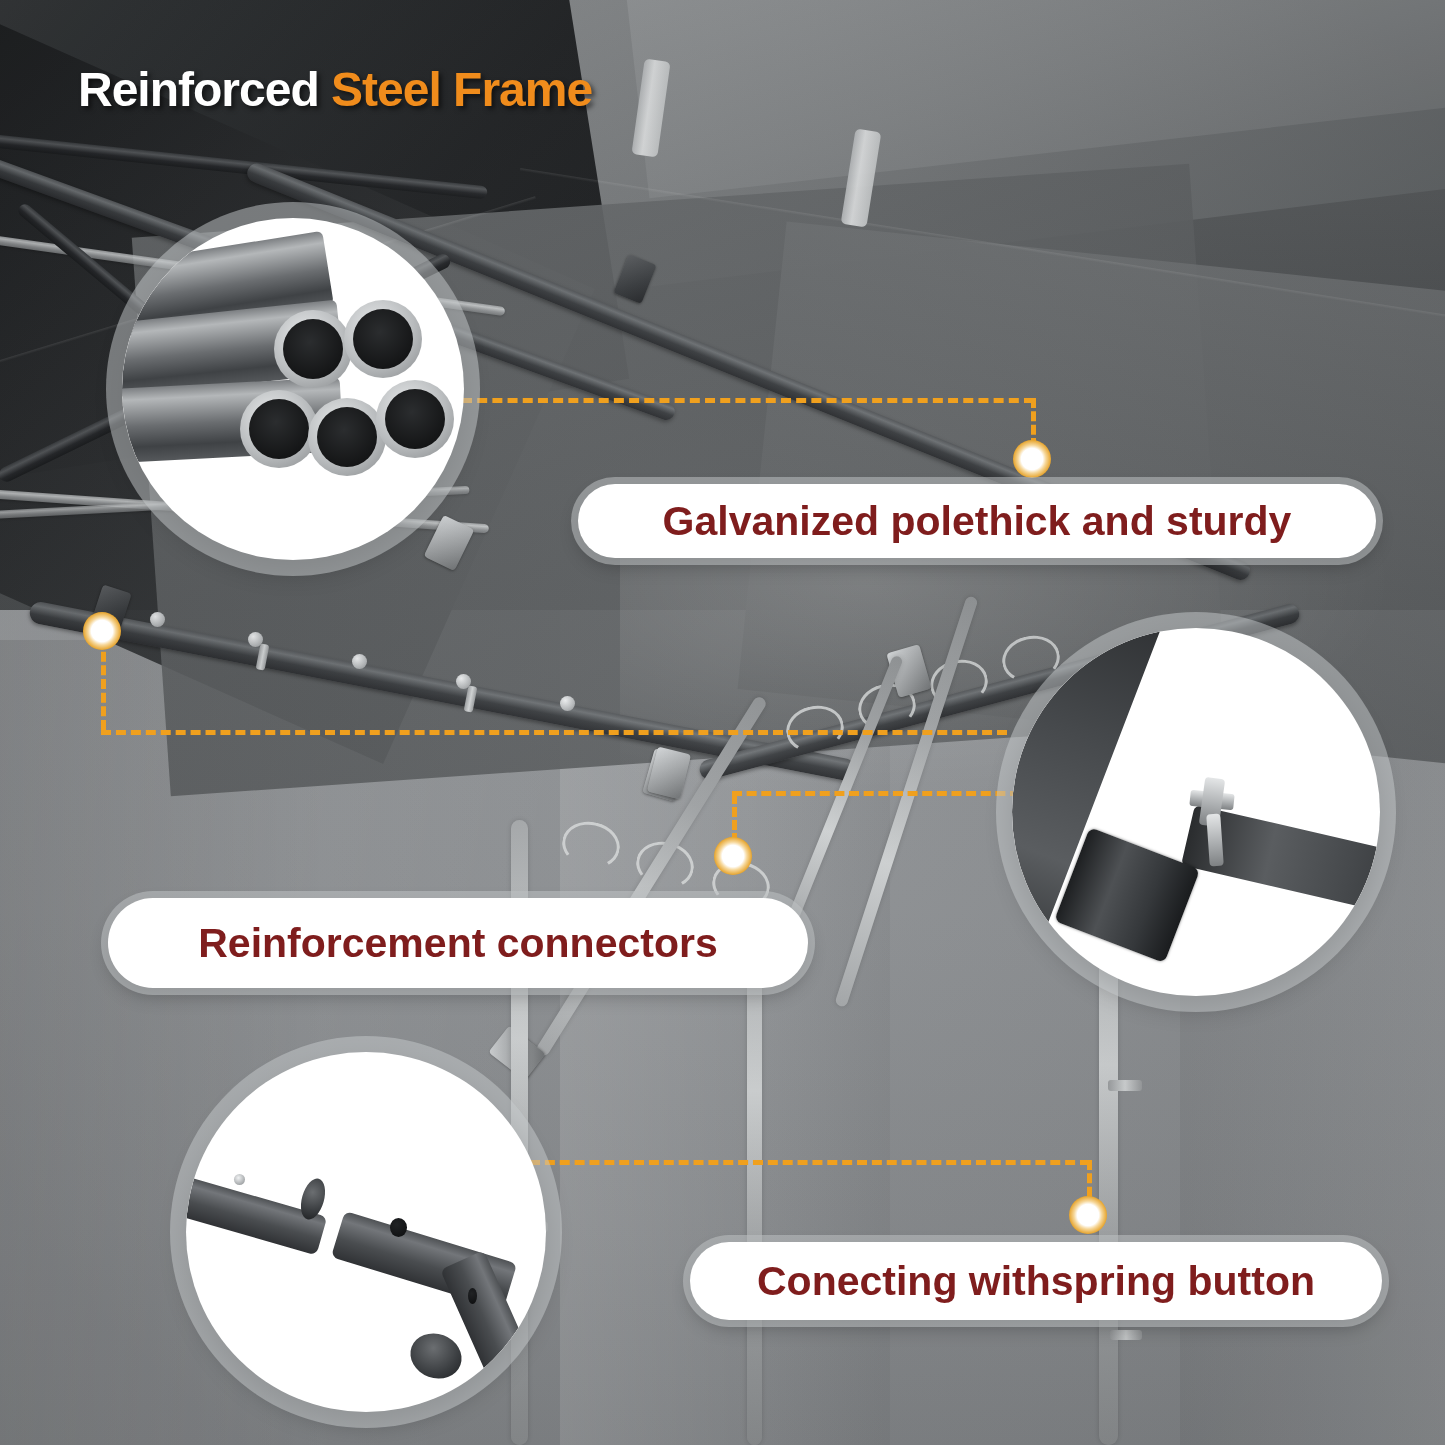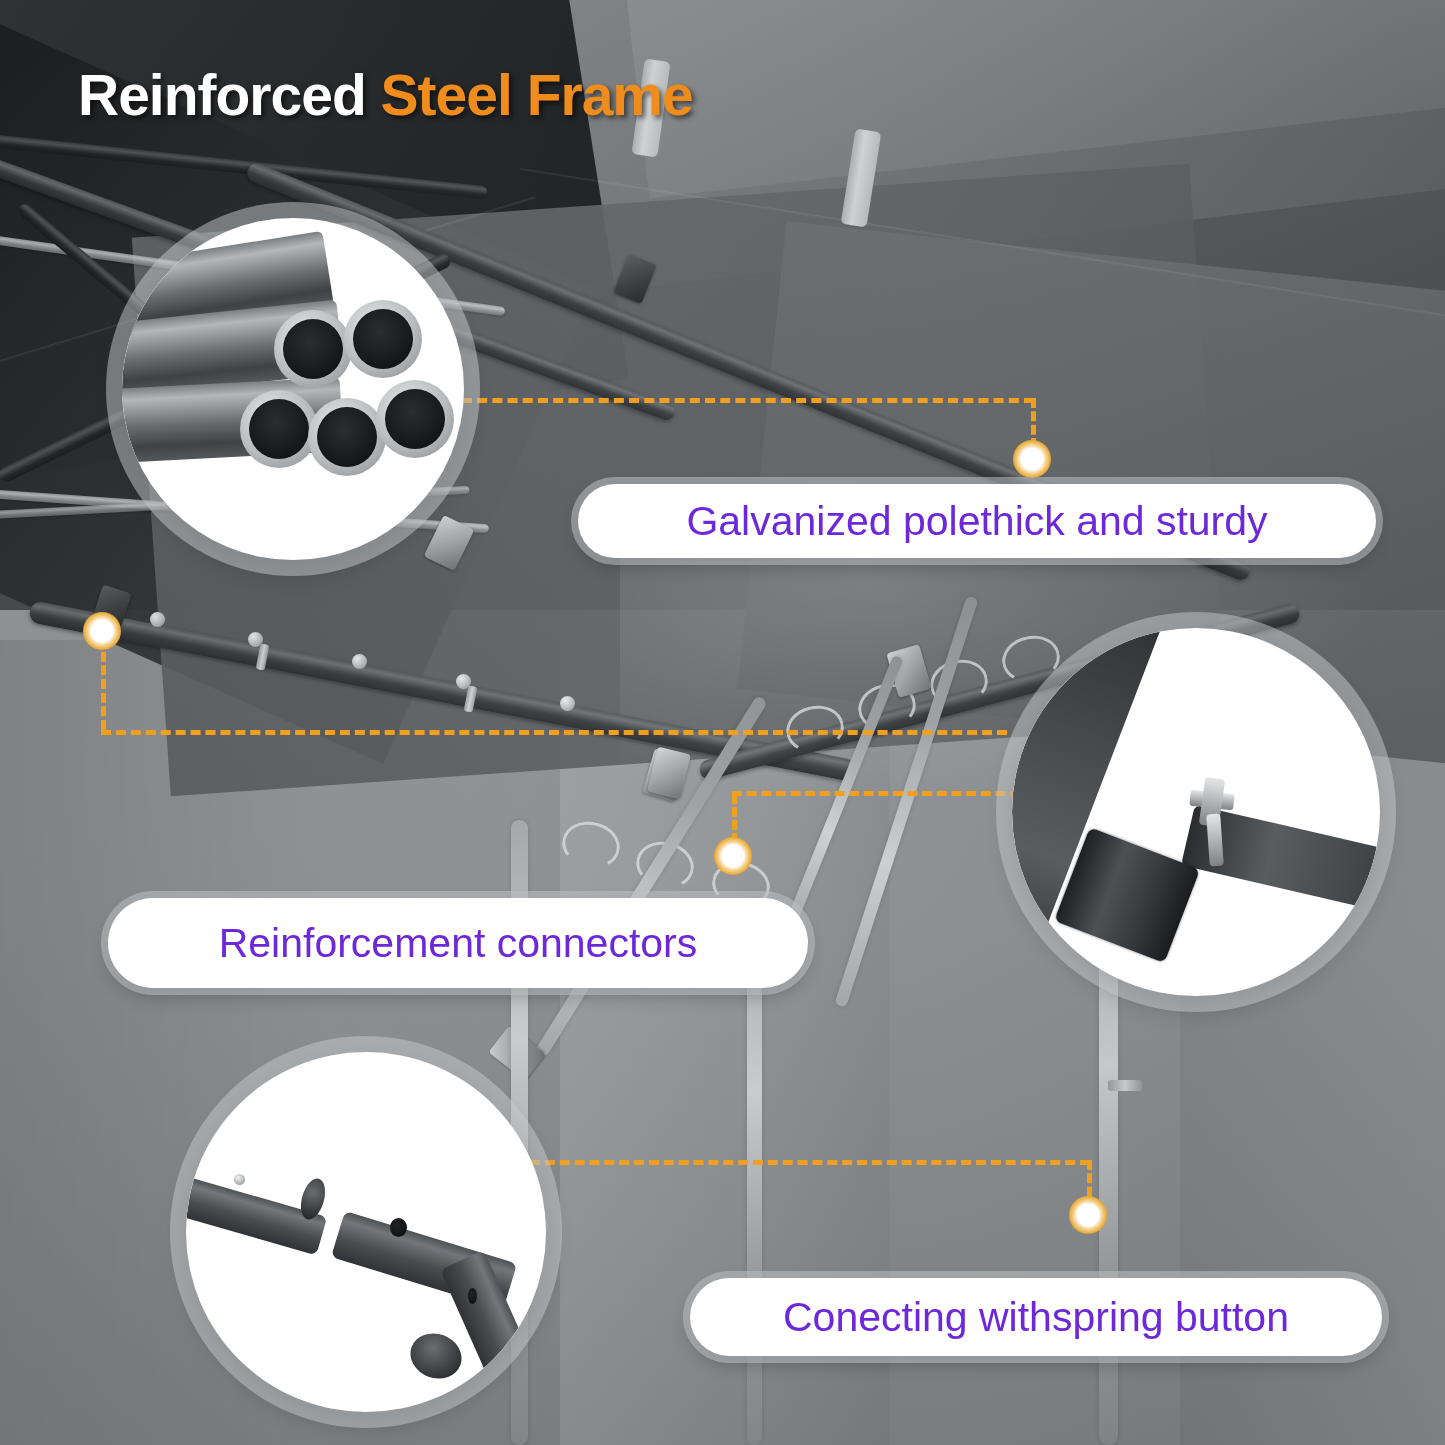--- a/index.html
+++ b/index.html
@@ -122,31 +122,31 @@
   }
   .wirehoop{
     position:absolute;width:52px;height:40px;border-radius:50%;
     border:3px solid rgba(226,228,229,.75);border-bottom-color:transparent;
     transform:rotate(-12deg);
   }
 
   
   .title{
     position:absolute;left:78px;top:62px;
-    font-size:57px;font-weight:bold;letter-spacing:-1px;white-space:nowrap;
+    font-size:48px;font-weight:bold;letter-spacing:-1px;white-space:nowrap;
     text-shadow:3px 3px 5px rgba(0,0,0,.55);
   }
   .title .w{color:#ffffff;}
   .title .o{color:#f08c1c;}
 
   
   .pill{
     position:absolute;background:#ffffff;border-radius:60px;
     display:flex;align-items:center;justify-content:center;
-    color:#6d28d9;font-weight:normal;white-space:nowrap;
+    color:#7f1d1d;font-weight:bold;white-space:nowrap;
     box-shadow:0 0 0 7px rgba(190,193,195,.55), 0 8px 18px rgba(0,0,0,.25);
   }
 
   
   .inset{
     position:absolute;border-radius:50%;overflow:hidden;background:#ffffff;
     box-shadow:0 0 0 16px rgba(200,203,205,.50), 0 10px 26px rgba(0,0,0,.28);
   }
   .inset-inner{position:absolute;inset:0;overflow:hidden;border-radius:50%;}
 
@@ -401,17 +401,17 @@
   </div>
 
   <div class="pill" style="left:578px;top:484px;width:798px;height:74px;font-size:41px;">
     <span>Galvanized polethick and sturdy</span>
   </div>
 
   <div class="pill" style="left:108px;top:898px;width:700px;height:90px;font-size:41px;">
     <span>Reinforcement connectors</span>
   </div>
 
-  <div class="pill" style="left:690px;top:1242px;width:692px;height:78px;font-size:41px;margin-top:36px;">
+  <div class="pill" style="left:690px;top:1242px;width:692px;height:78px;font-size:41px;">
     <span>Conecting withspring button</span>
   </div>
 
 </div>
 
 </body></html>

